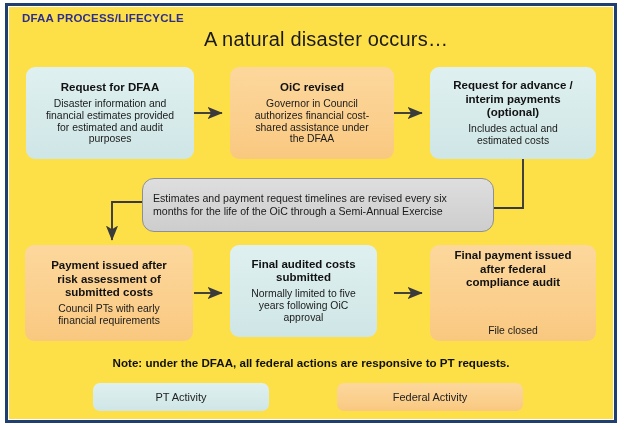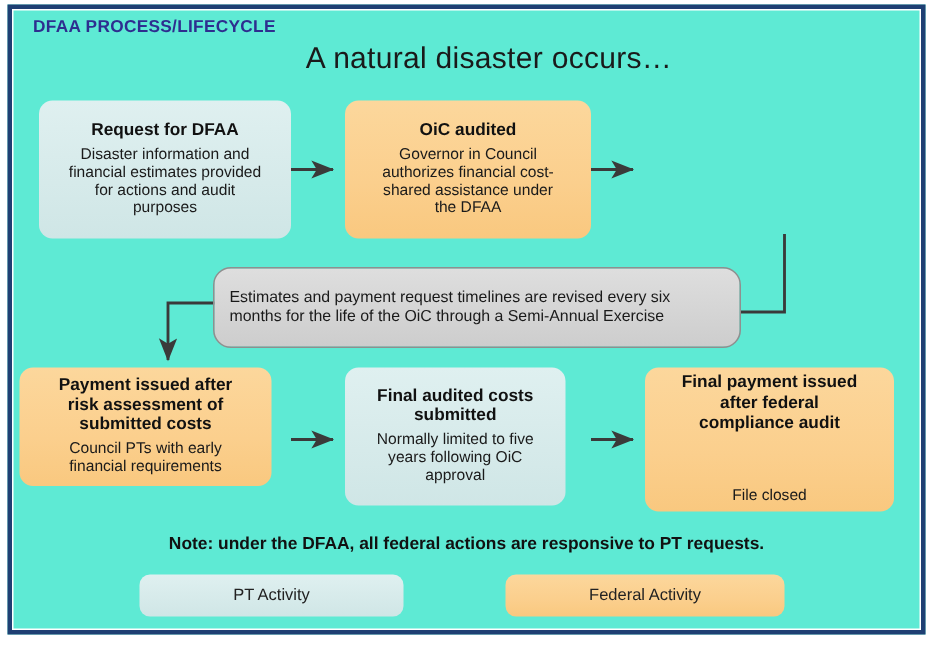--- a/index.html
+++ b/index.html
@@ -14,21 +14,21 @@
     font-family: "Liberation Sans", sans-serif;
   }
   #frame {
     position: absolute;
     left: 5px;
     top: 3px;
     width: 612px;
     height: 420px;
     box-sizing: border-box;
     border: 3px solid #1f3f73;
-    background: #5eead4;
+    background: #fde047;
     box-shadow: 0 0 0 1px #ffffff inset;
   }
   #stage {
     position: absolute;
     left: 0;
     top: 0;
     width: 606px;
     height: 414px;
   }
   .abs { position: absolute; }
@@ -134,34 +134,38 @@
       <line x1="186" y1="107" x2="214" y2="107" stroke="#3a3a3a" stroke-width="1.9" marker-end="url(#ah)"></line>
       <line x1="386" y1="107" x2="414" y2="107" stroke="#3a3a3a" stroke-width="1.9" marker-end="url(#ah)"></line>
       <polyline points="515,150 515,202 486,202" fill="none" stroke="#3a3a3a" stroke-width="1.9"></polyline>
       <polyline points="135,196 104,196 104,234" fill="none" stroke="#3a3a3a" stroke-width="1.9" marker-end="url(#ah)"></polyline>
       <line x1="186" y1="287" x2="214" y2="287" stroke="#3a3a3a" stroke-width="1.9" marker-end="url(#ah)"></line>
       <line x1="386" y1="287" x2="414" y2="287" stroke="#3a3a3a" stroke-width="1.9" marker-end="url(#ah)"></line>
     </svg>
 
     <div class="abs node pt" style="left:18px; top:61px; width:168px; height:92px;">
       <div class="t">Request for DFAA</div>
-      <div class="d">Disaster information and financial estimates provided for actions and audit purposes</div>
+      <div class="d">Disaster information and financial estimates provided for estimated and audit purposes</div>
     </div>
 
     <div class="abs node fed" style="left:222px; top:61px; width:164px; height:92px;">
-      <div class="t">OiC audited</div>
+      <div class="t">OiC revised</div>
       <div class="d">Governor in Council authorizes financial cost-shared assistance under the DFAA</div>
     </div>
 
+    <div class="abs node pt" style="left:422px; top:61px; width:166px; height:92px;">
+      <div class="t">Request for advance / interim payments (optional)</div>
+      <div class="d">Includes actual and estimated costs</div>
+    </div>
 
     <div class="abs gray" style="left:134px; top:172px; width:352px; height:54px;">
       <div>Estimates and payment request timelines are revised every six months for the life of the OiC through a Semi-Annual Exercise</div>
     </div>
 
-    <div class="abs node fed" style="left:5px; top:239px; width:168px; height:79px;">
+    <div class="abs node fed" style="left:17px; top:239px; width:168px; height:96px;">
       <div class="t">Payment issued after risk assessment of submitted costs</div>
       <div class="d">Council PTs with early financial requirements</div>
     </div>
 
     <div class="abs node pt" style="left:222px; top:239px; width:147px; height:92px;">
       <div class="t">Final audited costs submitted</div>
       <div class="d">Normally limited to five years following OiC approval</div>
     </div>
 
     <div class="abs node fed" style="left:422px; top:239px; width:166px; height:96px;gap:32px;">

